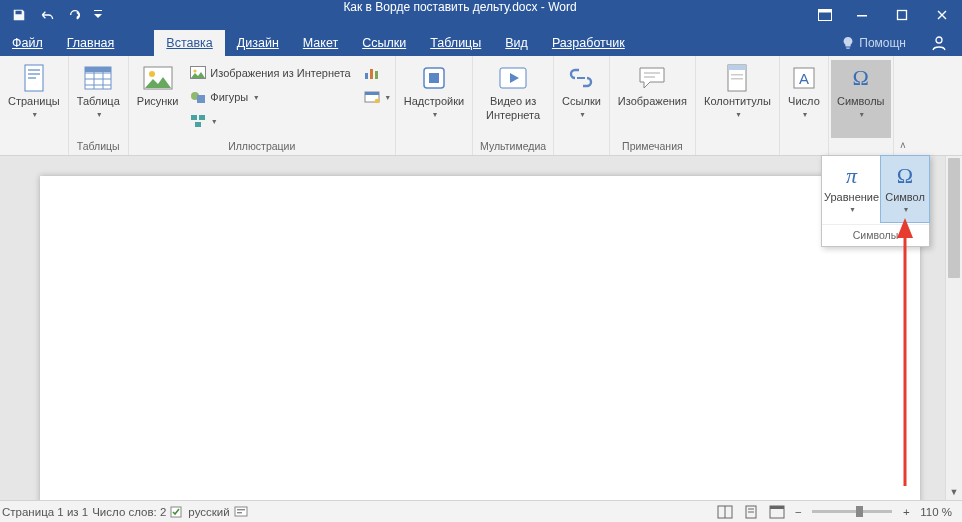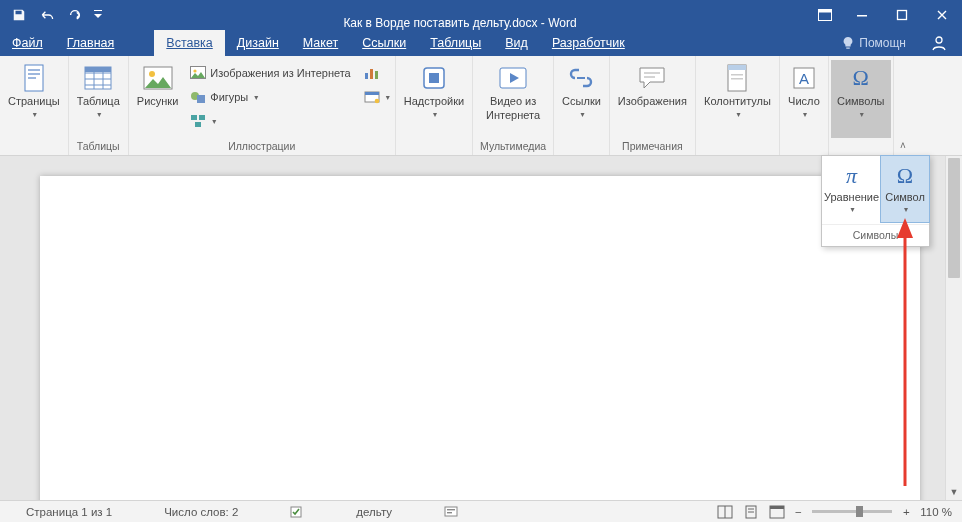--- a/index.html
+++ b/index.html
@@ -1,20 +1,20 @@
 <!DOCTYPE html>
 <html><head>
 <meta charset="utf-8">
 <style>
   * { box-sizing: border-box; margin: 0; padding: 0; font-family: "Segoe UI", Tahoma, sans-serif; }
   body { width: 962px; height: 522px; background: #e6e6e6; overflow: hidden; position: relative; }
 
   
   .titlebar {
-    height: 30px; background: #2b579a; color: #fff; display: flex; align-items: flex-end;
+    height: 30px; background: #2b579a; color: #fff; display: flex; align-items: flex-start;
     font-size: 12px;
   }
   .qa-toolbar { display: flex; align-items: center; gap: 2px; padding: 0 6px; }
   .qa-btn { width: 26px; height: 30px; display: flex; align-items: center; justify-content: center; color: #fff; }
   .qa-btn svg, .win-btn svg { display: block; }
   .title-center { flex: 1; text-align: center; white-space: nowrap; overflow: hidden; }
   .win-controls { display: flex; align-items: center; }
   .win-btn { width: 40px; height: 30px; display: flex; align-items: center; justify-content: center; color: #fff; }
   .win-btn.ribbon-state { width: 34px; }
 
@@ -79,21 +79,21 @@
   .vscroll .thumb { position: absolute; top: 2px; left: 2px; right: 2px; height: 120px; background: #c6c6c6; border-radius: 1px; }
   .vscroll .arrow { position: absolute; left: 0; right: 0; height: 16px; display:flex; align-items:center; justify-content:center; color:#666; font-size:9px; }
   .vscroll .arrow.up { top: 0; }
   .vscroll .arrow.down { bottom: 0; }
 
   
   .statusbar {
     position: absolute; left: 0; right: 0; bottom: 0; height: 22px; background: #f3f3f3;
     border-top: 1px solid #d4d4d4; display: flex; align-items: center; font-size: 11.5px; color: #555;
   }
-  .status-chunk { padding: 0 26px; display:flex; align-items:center; gap:4px; height:100%; }
+  .status-chunk { padding: 0 2px; display:flex; align-items:center; gap:4px; height:100%; }
   .status-sep { flex: 1; }
   .view-btn { width: 26px; height: 100%; display: flex; align-items: center; justify-content: center; color: #555; }
   .zoom-slider { width: 80px; height: 3px; background: #bfbfbf; position: relative; margin: 0 6px; }
   .zoom-knob { position: absolute; top: -4px; left: 44px; width: 7px; height: 11px; background: #888; }
   .zoom-btn { width: 16px; text-align: center; color: #555; }
 </style>
 </head>
 <body>
 
 <div class="titlebar">
@@ -423,21 +423,21 @@
 
 <div class="statusbar">
   <div class="status-chunk">Страница 1 из 1</div>
   <div class="status-chunk">Число слов: 2</div>
   <div class="status-chunk">
     <svg width="14" height="14" viewBox="0 0 14 14">
         <rect x="1" y="2" width="10" height="10" fill="#fff" stroke="#888"></rect>
         <path d="M3 7l2 2 4-5" fill="none" stroke="#4a8d3f" stroke-width="1.6"></path>
       </svg>
   </div>
-  <div class="status-chunk">дельту</div>
+  <div class="status-chunk">русский</div>
   <div class="status-chunk">
     <svg width="14" height="14" viewBox="0 0 14 14">
         <rect x="1" y="2" width="12" height="9" fill="#fff" stroke="#888"></rect>
         <rect x="3" y="4" width="8" height="1.4" fill="#888"></rect>
         <rect x="3" y="7" width="5" height="1.4" fill="#888"></rect>
       </svg>
   </div>
   <div class="status-sep"></div>
   <div class="view-btn">
     <svg width="16" height="14" viewBox="0 0 16 14">

